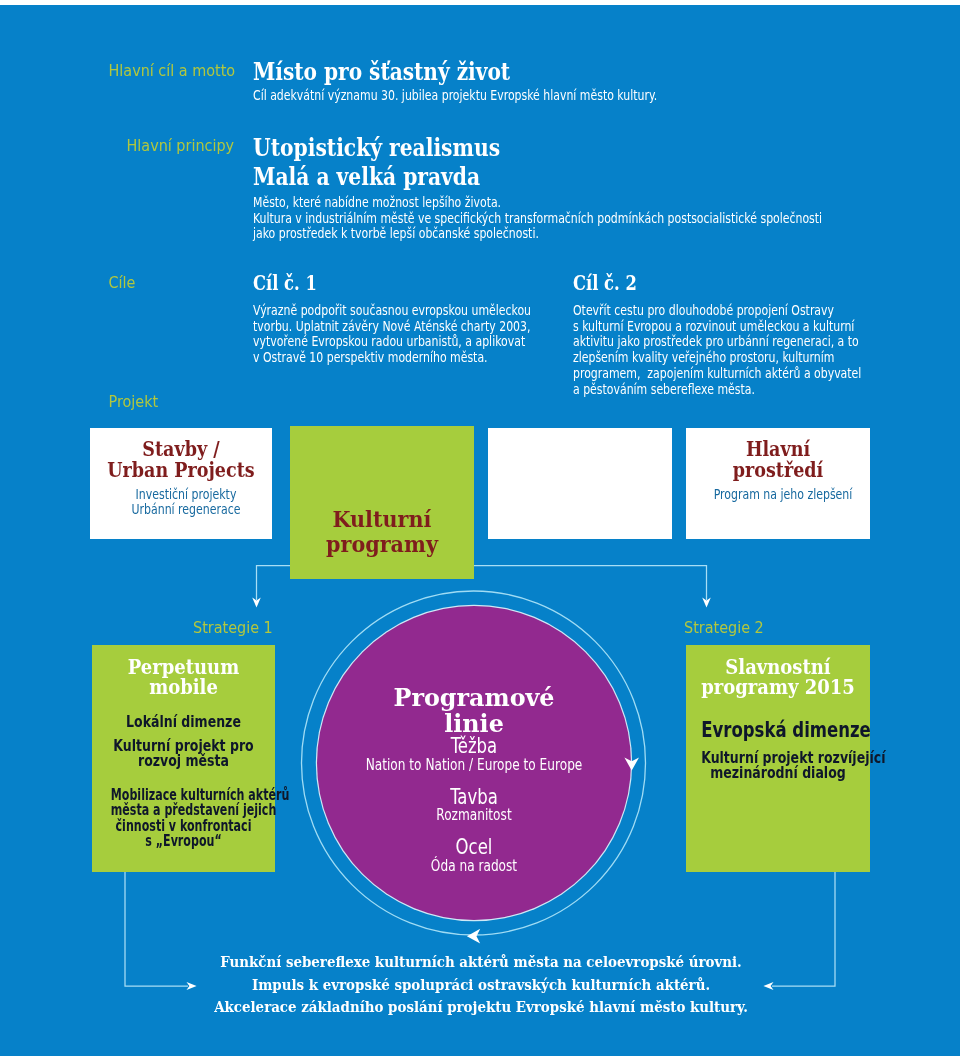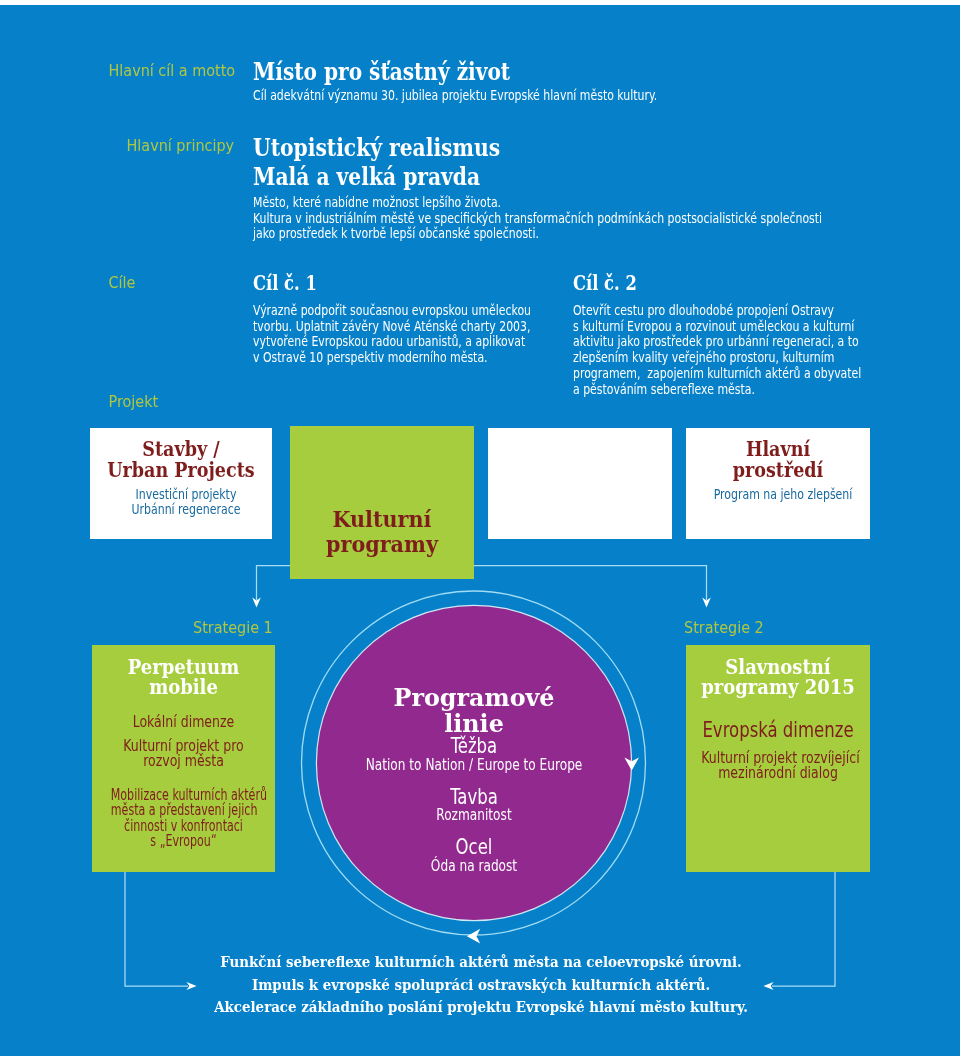--- a/index.html
+++ b/index.html
@@ -26,21 +26,21 @@
   
   .bx{position:absolute;box-sizing:border-box;text-align:center;}
   .bx .d>div,.gbx .d>div,.bx .t>div,.gbx .t>div{transform-origin:center top;display:block;white-space:nowrap;}
   .gbx .d.sm>div{transform:scaleX(.795);}
   .bx.white{background:#ffffff;}
   .bx.green{background:#a6cd3d;}
   .bx .t{font-family:"DejaVu Serif Condensed","DejaVu Serif",serif;font-weight:bold;color:#7f1d1d;}
   .bx .d{font-family:"DejaVu Sans Condensed","DejaVu Sans",sans-serif;color:#17699f;margin-left:10px;}
   .bx .d>div{transform:scaleX(.835);}
   .gbx .t{font-family:"DejaVu Serif Condensed","DejaVu Serif",serif;font-weight:bold;color:#ffffff;}
-  .gbx .d{font-family:"DejaVu Sans Condensed","DejaVu Sans",sans-serif;color:#7f1d1d;}
+  .gbx .d{font-family:"DejaVu Sans Condensed","DejaVu Sans",sans-serif;color:#0f172a;font-weight:bold;}
   .gbx .d>div{transform:scaleX(.835);}
 
   
   .gbx{position:absolute;background:#a6cd3d;box-sizing:border-box;text-align:center;}
 
 
   
   #circle{position:absolute;border-radius:50%;background:#92298f;
           box-shadow:0 0 0 1.2px #cfe8f6;}
   .ctxt{position:absolute;width:100%;text-align:center;color:#ffffff;}

